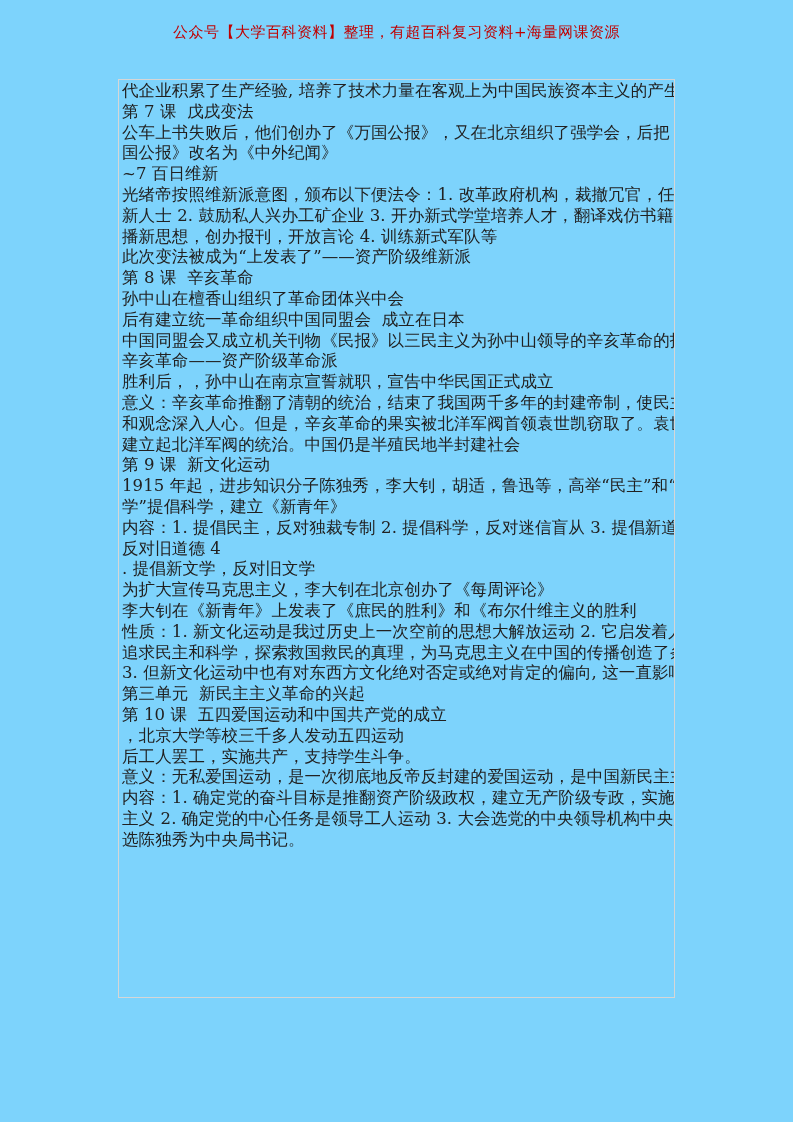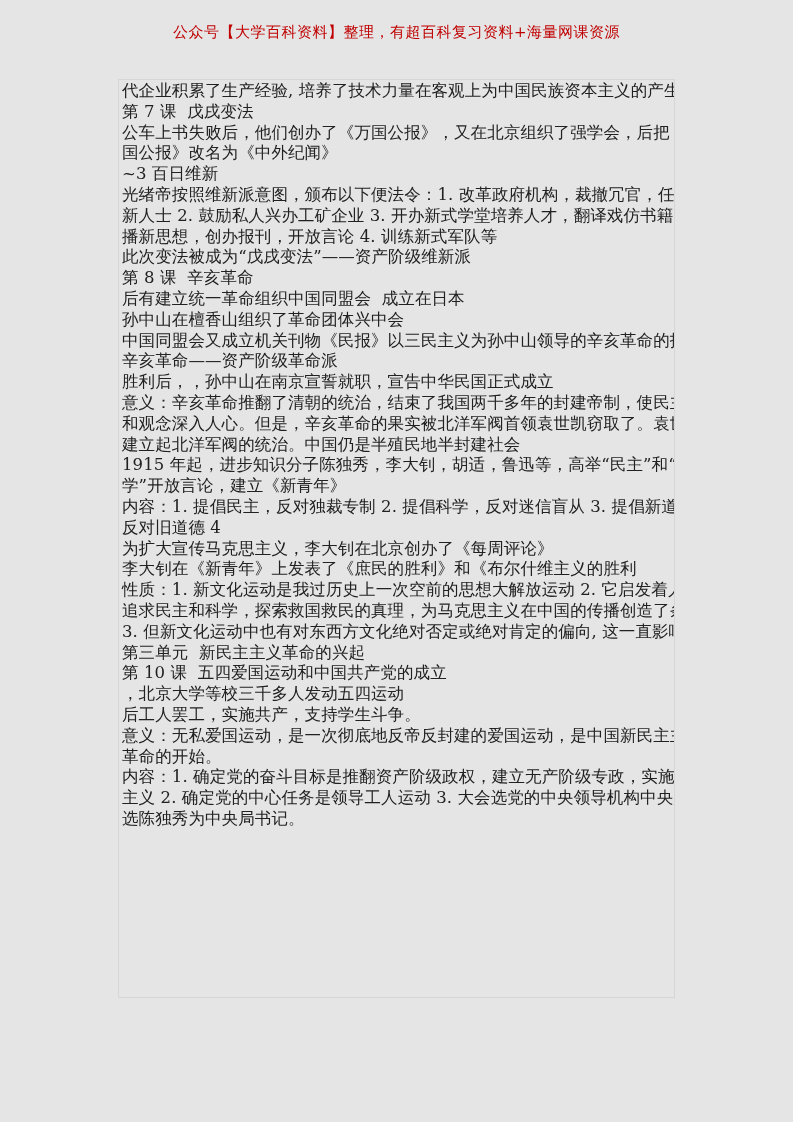--- a/index.html
+++ b/index.html
@@ -4,21 +4,21 @@
 <style>
   html, body {
     margin: 0;
     padding: 0;
     background: #ffffff;
   }
   .page {
     position: relative;
     width: 793px;
     height: 1122px;
-    background: #e5e5e5;
+    background: #7dd3fc;
     font-family: "DejaVu Serif", "Liberation Serif", serif;
     overflow: hidden;
   }
   .header-note {
     position: absolute;
     top: 23px;
     left: 0;
     width: 100%;
     text-align: center;
     font-size: 15px;
@@ -51,47 +51,48 @@
 
 <div class="page">
   <div class="header-note">公众号【大学百科资料】整理，有超百科复习资料+海量网课资源</div>
 
   <div class="notes-box">
     <div>
         <div class="line">代企业积累了生产经验, 培养了技术力量在客观上为中国民族资本主义的产生和</div>
         <div class="line">第 7 课  戊戌变法</div>
         <div class="line">公车上书失败后，他们创办了《万国公报》，又在北京组织了强学会，后把《万</div>
         <div class="line">国公报》改名为《中外纪闻》</div>
-        <div class="line">~3 百日维新</div>
+        <div class="line">~7 百日维新</div>
         <div class="line">光绪帝按照维新派意图，颁布以下便法令：1. 改革政府机构，裁撤冗官，任用维</div>
         <div class="line">新人士 2. 鼓励私人兴办工矿企业 3. 开办新式学堂培养人才，翻译戏仿书籍，传</div>
         <div class="line">播新思想，创办报刊，开放言论 4. 训练新式军队等</div>
-        <div class="line">此次变法被成为“戊戌变法”——资产阶级维新派</div>
+        <div class="line">此次变法被成为“上发表了”——资产阶级维新派</div>
         <div class="line">第 8 课  辛亥革命</div>
+        <div class="line">孙中山在檀香山组织了革命团体兴中会</div>
         <div class="line">后有建立统一革命组织中国同盟会  成立在日本</div>
-        <div class="line">孙中山在檀香山组织了革命团体兴中会</div>
         <div class="line">中国同盟会又成立机关刊物《民报》以三民主义为孙中山领导的辛亥革命的指导</div>
         <div class="line">辛亥革命——资产阶级革命派</div>
         <div class="line">胜利后，，孙中山在南京宣誓就职，宣告中华民国正式成立</div>
         <div class="line">意义：辛亥革命推翻了清朝的统治，结束了我国两千多年的封建帝制，使民主共</div>
         <div class="line">和观念深入人心。但是，辛亥革命的果实被北洋军阀首领袁世凯窃取了。袁世凯</div>
         <div class="line">建立起北洋军阀的统治。中国仍是半殖民地半封建社会</div>
+        <div class="line">第 9 课  新文化运动</div>
         <div class="line">1915 年起，进步知识分子陈独秀，李大钊，胡适，鲁迅等，高举“民主”和“科</div>
-        <div class="line">学”开放言论，建立《新青年》</div>
+        <div class="line">学”提倡科学，建立《新青年》</div>
         <div class="line">内容：1. 提倡民主，反对独裁专制 2. 提倡科学，反对迷信盲从 3. 提倡新道德，</div>
         <div class="line">反对旧道德 4</div>
+        <div class="line">. 提倡新文学，反对旧文学</div>
         <div class="line">为扩大宣传马克思主义，李大钊在北京创办了《每周评论》</div>
         <div class="line">李大钊在《新青年》上发表了《庶民的胜利》和《布尔什维主义的胜利</div>
         <div class="line">性质：1. 新文化运动是我过历史上一次空前的思想大解放运动 2. 它启发着人们</div>
         <div class="line">追求民主和科学，探索救国救民的真理，为马克思主义在中国的传播创造了条件</div>
         <div class="line">3. 但新文化运动中也有对东西方文化绝对否定或绝对肯定的偏向, 这一直影响到</div>
         <div class="line">第三单元  新民主主义革命的兴起</div>
         <div class="line">第 10 课  五四爱国运动和中国共产党的成立</div>
         <div class="line">，北京大学等校三千多人发动五四运动</div>
         <div class="line">后工人罢工，实施共产，支持学生斗争。</div>
         <div class="line">意义：无私爱国运动，是一次彻底地反帝反封建的爱国运动，是中国新民主主义</div>
-        <div class="line">革命的开始。</div>
         <div class="line">内容：1. 确定党的奋斗目标是推翻资产阶级政权，建立无产阶级专政，实施共产</div>
         <div class="line">主义 2. 确定党的中心任务是领导工人运动 3. 大会选党的中央领导机构中央局，</div>
         <div class="line">选陈独秀为中央局书记。</div>
       </div>
   </div>
 </div>
 
 </body></html>

